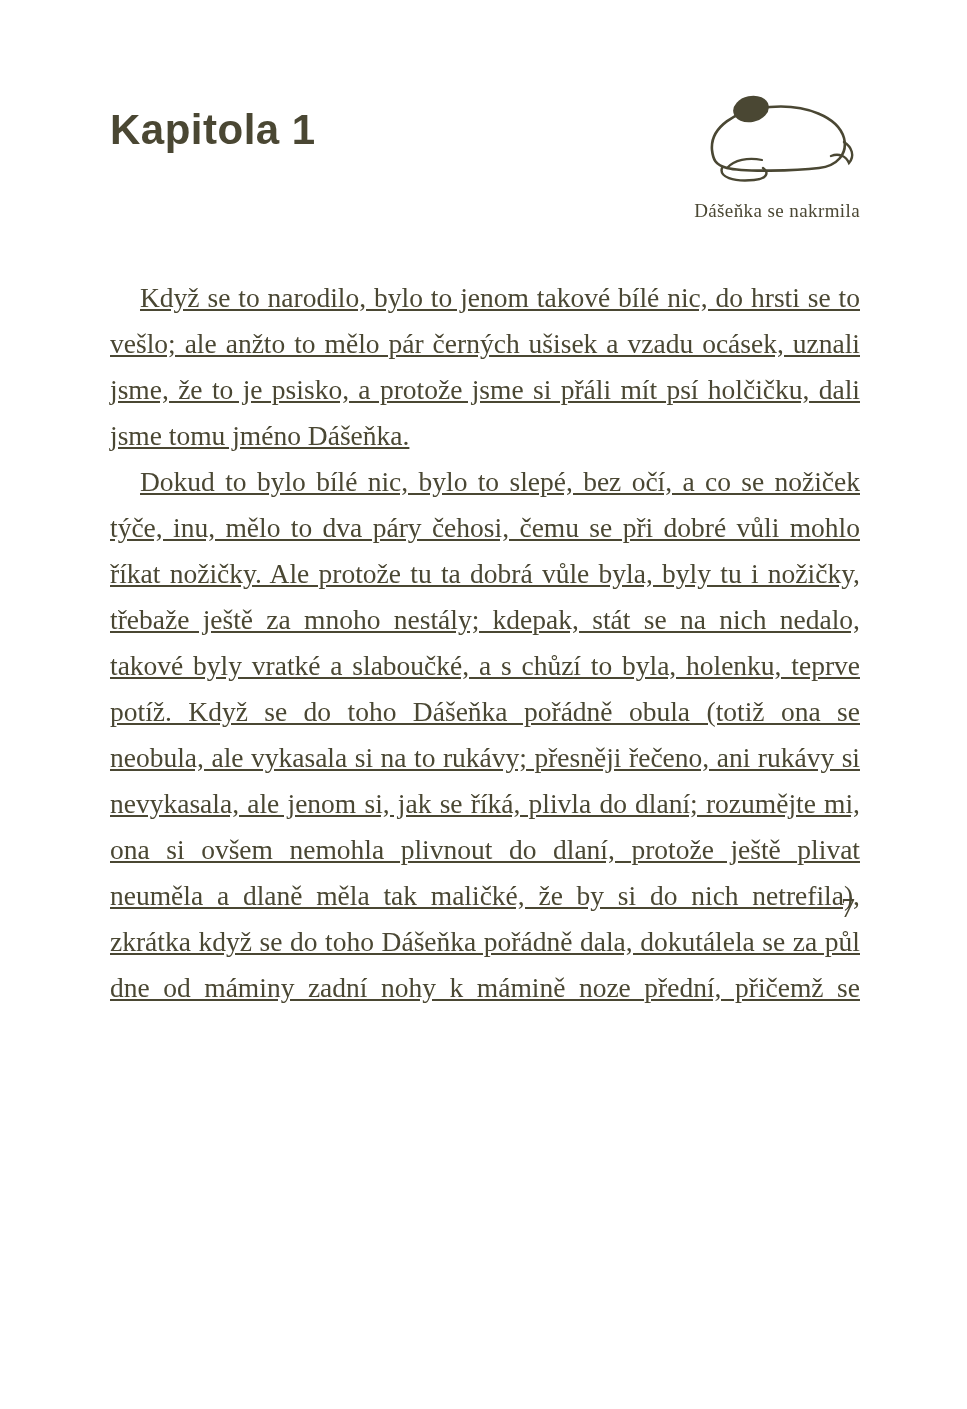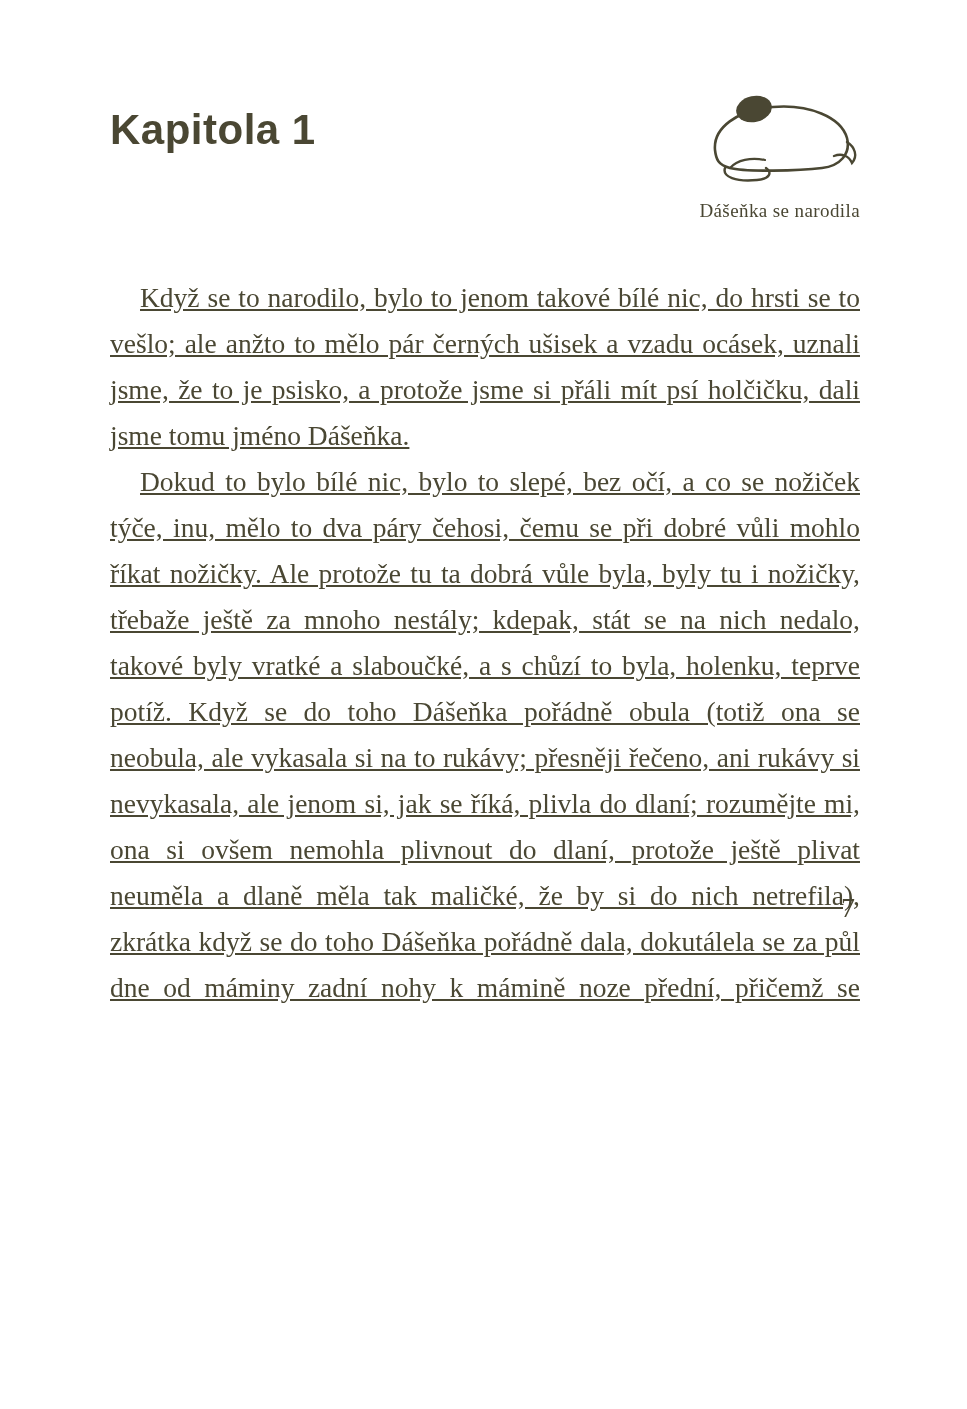--- a/index.html
+++ b/index.html
@@ -82,21 +82,21 @@
         <path d="M14,56 C12,34 36,16 72,13 C108,10 140,23 146,44 C150,60 139,72 121,74 C98,77 44,78 29,74 C17,71 15,65 14,56 Z" fill="none" stroke="#4a4733" stroke-width="2.6" stroke-linecap="round" stroke-linejoin="round"></path>
 
         <path d="M146,48 C154,53 157,62 151,69 C148,62 141,59 133,62" fill="none" stroke="#4a4733" stroke-width="2.4" stroke-linecap="round"></path>
 
         <path d="M24,74 C21,83 35,88 56,86 C68,85 72,79 65,74" fill="none" stroke="#4a4733" stroke-width="2.4" stroke-linecap="round"></path>
 
         <path d="M29,74 C36,66 50,63 64,66" fill="none" stroke="#4a4733" stroke-width="2.2" stroke-linecap="round"></path>
 
         <ellipse cx="53" cy="15" rx="18" ry="13" fill="#4a4733" transform="rotate(-12 53 15)"></ellipse>
       </svg>
-      <div class="caption">Dášeňka se narodila</div>
+      <div class="caption">Dášeňka se nakrmila</div>
     </div>
   </header>
 
   <main class="body-text">
     <p>Když se to narodilo, bylo to jenom takové bílé nic, do hrsti se to vešlo; ale anžto to mělo pár černých ušisek a vzadu ocásek, uznali jsme, že to je psisko, a protože jsme si přáli mít psí holčičku, dali jsme tomu jméno Dášeňka.</p>
     <p>Dokud to bylo bílé nic, bylo to slepé, bez očí, a co se nožiček týče, inu, mělo to dva páry čehosi, čemu se při dobré vůli mohlo říkat nožičky. Ale protože tu ta dobrá vůle byla, byly tu i nožičky, třebaže ještě za mnoho nestály; kdepak, stát se na nich nedalo, takové byly vratké a slaboučké, a s chůzí to byla, holenku, teprve potíž. Když se do toho Dášeňka pořádně obula (totiž ona se neobula, ale vykasala si na to rukávy; přesněji řečeno, ani rukávy si nevykasala, ale jenom si, jak se říká, plivla do dlaní; rozumějte mi, ona si ovšem nemohla plivnout do dlaní, protože ještě plivat neuměla a dlaně měla tak maličké, že by si do nich netrefila), zkrátka když se do toho Dášeňka pořádně dala, dokutálela se za půl dne od máminy zadní nohy k mámině noze přední, přičemž se cestou třikrát nakrmila a dvakrát vyspala. Spát a jíst uměla totiž hned od narození, tomu se učit nemusela; proto to dělala horlivě po celý boží den, a myslím, že i v noci, když se na ni nikdo nedíval, spala stejně svědomitě jako ve dne – takové to bylo pilné štěně.</p>
   </main>
 
   <div class="page-number">7</div>
 

